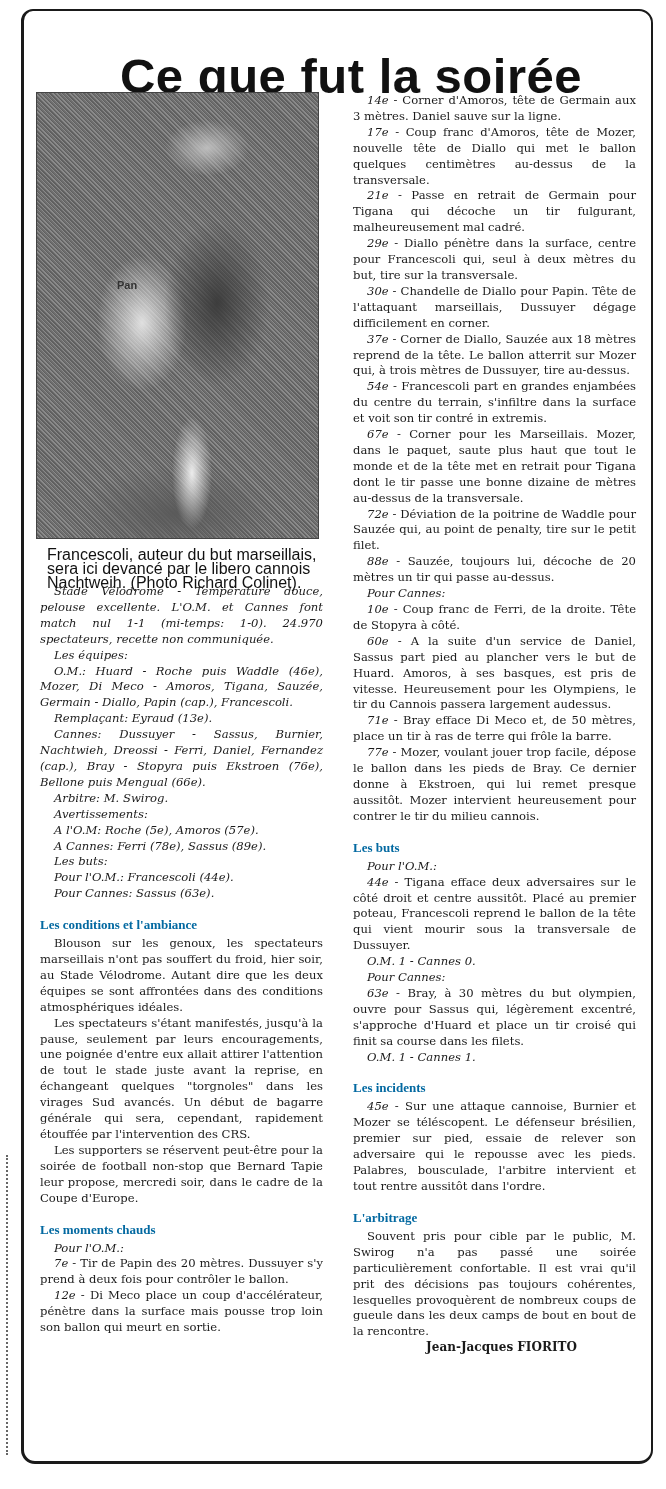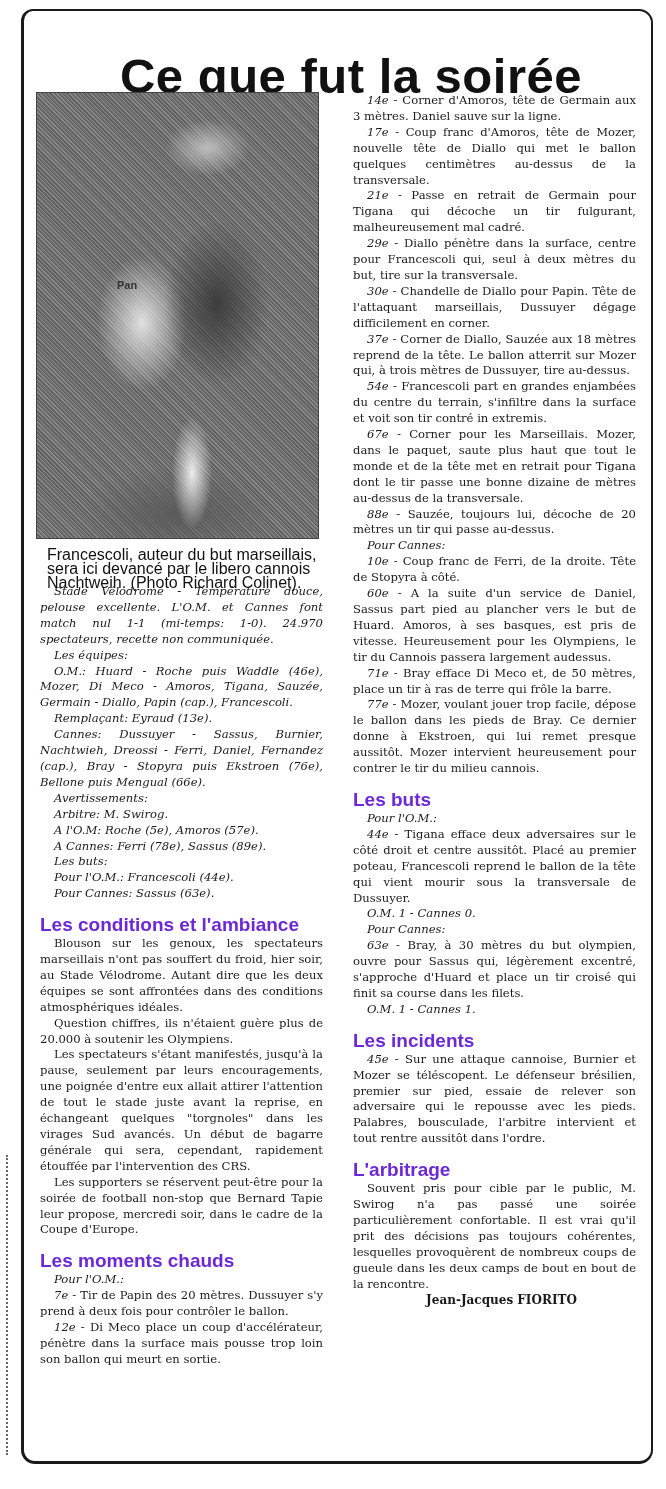--- a/index.html
+++ b/index.html
@@ -34,22 +34,22 @@
     position: absolute; left: 40px; top: 541px; width: 282px;
     font-family: "Liberation Sans", sans-serif; font-weight: normal; font-size: 16px; line-height: 14px;
     color: #111; margin: 7px;
   }
   .col { position: absolute; font-size: 11.6px; line-height: 15.9px; text-align: justify; }
   .col-left { left: 40px; top: 584px; width: 283px; }
   .col-right { left: 353px; top: 93px; width: 283px; }
   .col p { margin: 0; text-indent: 14px; }
   .col .it { font-style: italic; }
   .col h2 {
-    font-family: Liberation Sans, sans-serif; font-weight: bold; font-size: 19px;
-    margin: 14px 0 2px 0; line-height: 18px; color: #6d28d9; text-indent: 0;
+    font-family: Liberation Serif, serif; font-weight: bold; font-size: 13px;
+    margin: 14px 0 2px 0; line-height: 18px; color: #0369a1; text-indent: 0;
   }
   .signature {
     text-align: center; font-weight: bold; font-size: 12px; margin-top: 2px; text-indent: 0;
   }
   .dots { position: absolute; left: 6px; width: 2px; border-left: 2px dotted #666; }
 </style>
 </head>
 <body>
 
 <div class="frame"></div>
@@ -62,50 +62,50 @@
 </div>
 <p class="caption">Francescoli, auteur du but marseillais, sera ici devancé par le libero cannois Nachtweih. (Photo Richard Colinet).</p>
 
 <div class="col col-left">
   <div class="it">
     <p>Stade Vélodrome - Température douce, pelouse excellente. L'O.M. et Cannes font match nul 1-1 (mi-temps: 1-0). 24.970 spectateurs, recette non communiquée.</p>
     <p>Les équipes:</p>
     <p>O.M.: Huard - Roche puis Waddle (46e), Mozer, Di Meco - Amoros, Tigana, Sauzée, Germain - Diallo, Papin (cap.), Francescoli.</p>
     <p>Remplaçant: Eyraud (13e).</p>
     <p>Cannes: Dussuyer - Sassus, Burnier, Nachtwieh, Dreossi - Ferri, Daniel, Fernandez (cap.), Bray - Stopyra puis Ekstroen (76e), Bellone puis Mengual (66e).</p>
+    <p>Arbitre: M. Swirog.</p>
     <p>Avertissements:</p>
-    <p>Arbitre: M. Swirog.</p>
     <p>A l'O.M: Roche (5e), Amoros (57e).</p>
     <p>A Cannes: Ferri (78e), Sassus (89e).</p>
     <p>Les buts:</p>
     <p>Pour l'O.M.: Francescoli (44e).</p>
     <p>Pour Cannes: Sassus (63e).</p>
   </div>
 
   <h2>Les conditions et l'ambiance</h2>
   <p>Blouson sur les genoux, les spectateurs marseillais n'ont pas souffert du froid, hier soir, au Stade Vélodrome. Autant dire que les deux équipes se sont affrontées dans des conditions atmosphériques idéales.</p>
-  <p>Question chiffres, ils n'étaient guère plus de 20.000 à soutenir les Olympiens.</p>
   <p>Les spectateurs s'étant manifestés, jusqu'à la pause, seulement par leurs encouragements, une poignée d'entre eux allait attirer l'attention de tout le stade juste avant la reprise, en échangeant quelques "torgnoles" dans les virages Sud avancés. Un début de bagarre générale qui sera, cependant, rapidement étouffée par l'intervention des CRS.</p>
   <p>Les supporters se réservent peut-être pour la soirée de football non-stop que Bernard Tapie leur propose, mercredi soir, dans le cadre de la Coupe d'Europe.</p>
 
   <h2>Les moments chauds</h2>
   <p class="it">Pour l'O.M.:</p>
   <p><span class="it">7e</span><span> - Tir de Papin des 20 mètres. Dussuyer s'y prend à deux fois pour contrôler le ballon.</span></p>
   <p><span class="it">12e</span><span> - Di Meco place un coup d'accélérateur, pénètre dans la surface mais pousse trop loin son ballon qui meurt en sortie.</span></p>
 </div>
 
 <div class="col col-right">
   <p><span class="it">14e</span><span> - Corner d'Amoros, tête de Germain aux 3 mètres. Daniel sauve sur la ligne.</span></p>
   <p><span class="it">17e</span><span> - Coup franc d'Amoros, tête de Mozer, nouvelle tête de Diallo qui met le ballon quelques centimètres au-dessus de la transversale.</span></p>
   <p><span class="it">21e</span><span> - Passe en retrait de Germain pour Tigana qui décoche un tir fulgurant, malheureusement mal cadré.</span></p>
   <p><span class="it">29e</span><span> - Diallo pénètre dans la surface, centre pour Francescoli qui, seul à deux mètres du but, tire sur la transversale.</span></p>
   <p><span class="it">30e</span><span> - Chandelle de Diallo pour Papin. Tête de l'attaquant marseillais, Dussuyer dégage difficilement en corner.</span></p>
   <p><span class="it">37e</span><span> - Corner de Diallo, Sauzée aux 18 mètres reprend de la tête. Le ballon atterrit sur Mozer qui, à trois mètres de Dussuyer, tire au-dessus.</span></p>
   <p><span class="it">54e</span><span> - Francescoli part en grandes enjambées du centre du terrain, s'infiltre dans la surface et voit son tir contré in extremis.</span></p>
   <p><span class="it">67e</span><span> - Corner pour les Marseillais. Mozer, dans le paquet, saute plus haut que tout le monde et de la tête met en retrait pour Tigana dont le tir passe une bonne dizaine de mètres au-dessus de la transversale.</span></p>
+  <p><span class="it">72e</span><span> - Déviation de la poitrine de Waddle pour Sauzée qui, au point de penalty, tire sur le petit filet.</span></p>
   <p><span class="it">88e</span><span> - Sauzée, toujours lui, décoche de 20 mètres un tir qui passe au-dessus.</span></p>
 
   <p class="it">Pour Cannes:</p>
   <p><span class="it">10e</span><span> - Coup franc de Ferri, de la droite. Tête de Stopyra à côté.</span></p>
   <p><span class="it">60e</span><span> - A la suite d'un service de Daniel, Sassus part pied au plancher vers le but de Huard. Amoros, à ses basques, est pris de vitesse. Heureusement pour les Olympiens, le tir du Cannois passera largement audessus.</span></p>
   <p><span class="it">71e</span><span> - Bray efface Di Meco et, de 50 mètres, place un tir à ras de terre qui frôle la barre.</span></p>
   <p><span class="it">77e</span><span> - Mozer, voulant jouer trop facile, dépose le ballon dans les pieds de Bray. Ce dernier donne à Ekstroen, qui lui remet presque aussitôt. Mozer intervient heureusement pour contrer le tir du milieu cannois.</span></p>
 
   <h2>Les buts</h2>
   <p class="it">Pour l'O.M.:</p>

